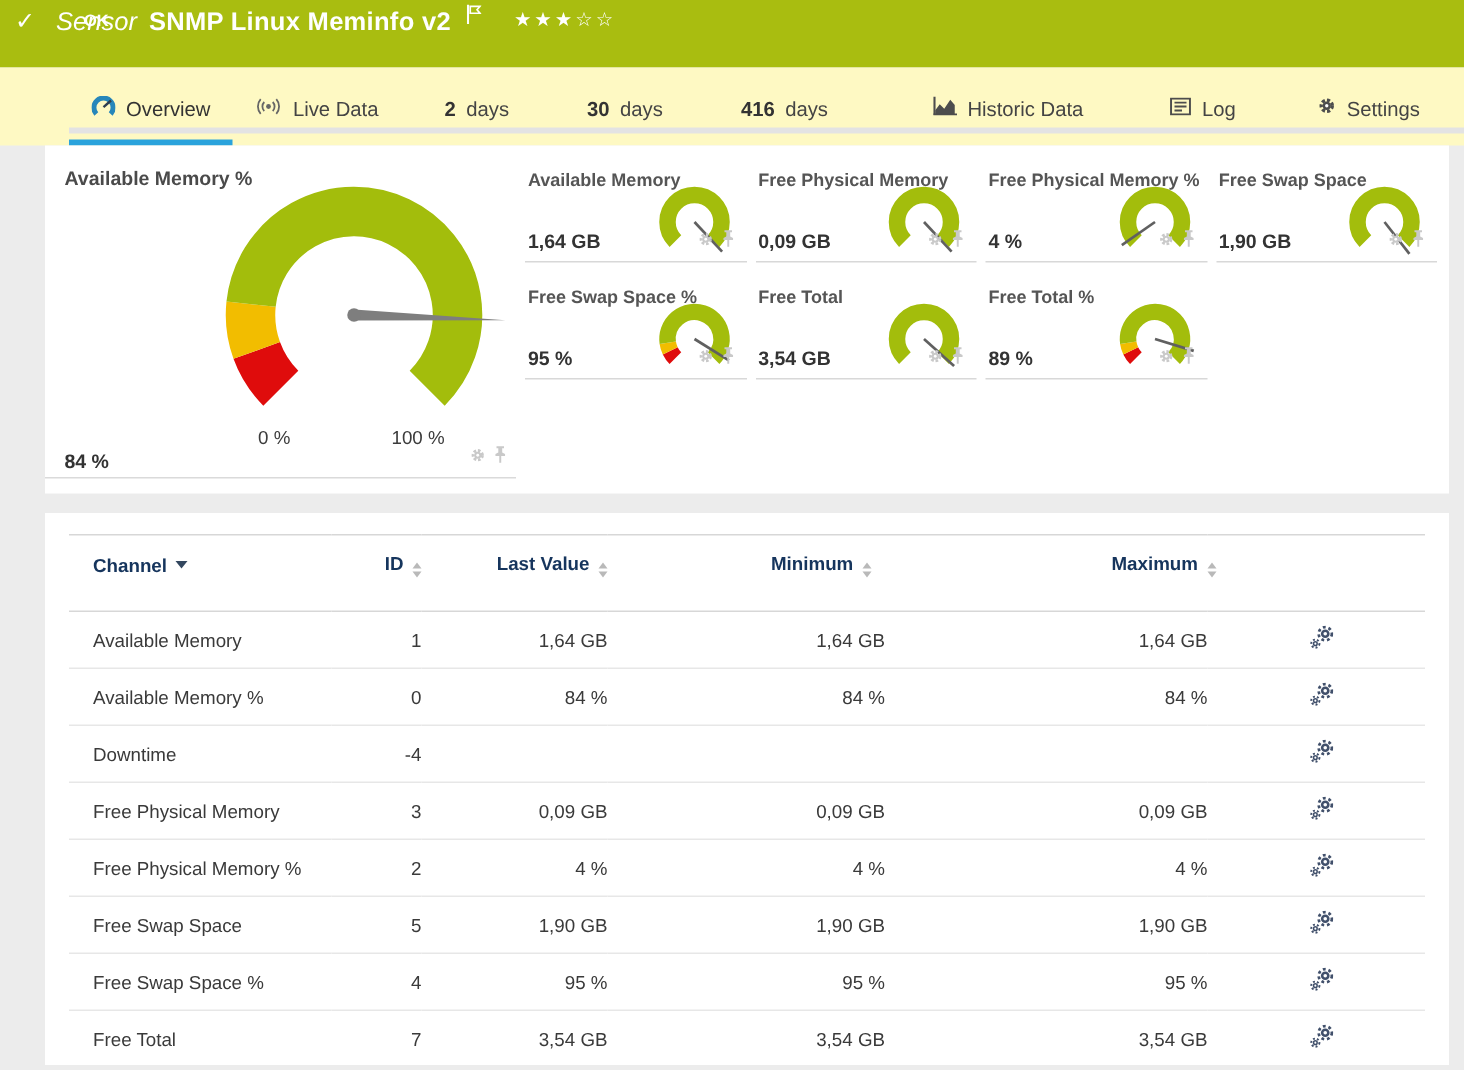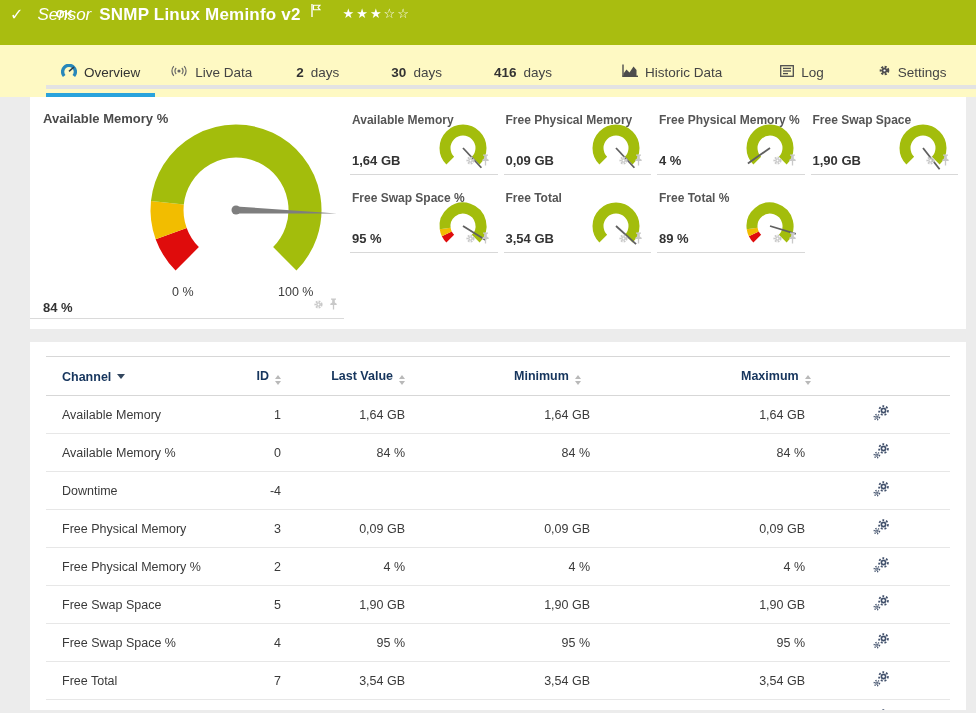--- a/index.html
+++ b/index.html
@@ -29,40 +29,40 @@
   .tab-hd { margin-left:40px; } .tab-log { margin-left:28px; } .tab-set { margin-left:24px; }
 
   
   .content { padding:0 10px 0 30px; }
 
   .gauge-card { position:relative; height:232px; background:#fff; display:flex; margin-bottom:13px; }
   .main-tile { position:relative; flex:0 0 316px; }
   .main-tile-title { position:absolute; left:13px; top:14px; font-size:13px; font-weight:bold; color:#4a4a4a; }
   .main-gauge-svg { position:absolute; left:36px; top:2px; }
   .scale-label { position:absolute; top:188px; font-size:12.5px; color:#3c3c3c; }
-  .scale-min { left:142px; } .scale-max { left:248px; }
+  .scale-min { left:142px; } .scale-max { left:231px; }
   .main-value { position:absolute; left:13px; bottom:14px; font-size:13px; font-weight:bold; color:#333; }
   .main-line { position:absolute; left:0; right:2px; bottom:10px; border-bottom:1px solid #dadada; }
   .tile-icons { position:absolute; display:flex; gap:5px; align-items:center; }
   .main-tile .tile-icons { right:8px; bottom:15px; }
 
   .small-grid { flex:1; display:grid; grid-template-columns:repeat(4,1fr);
                 column-gap:6px; row-gap:12px; padding:12px 8px 0 4px; align-content:start; }
   .small-tile { position:relative; height:66px; border-bottom:1px solid #d8d8d8; background:#fff; }
   .small-title { position:absolute; left:2px; top:4px; font-size:12px; font-weight:bold; color:#555; }
   .small-gauge-svg { position:absolute; right:6px; top:12px; }
   .small-value { position:absolute; left:2px; bottom:6px; font-size:13px; font-weight:bold; color:#333; }
   .small-tile .tile-icons { right:8px; bottom:4px; }
 
   
   .table-card { background:#fff; height:368px; padding:14px 16px 0 16px; overflow:hidden; }
   table { width:100%; border-collapse:collapse; table-layout:fixed; font-size:12.5px; }
   col.c-ch{width:175px;} col.c-id{width:60px;} col.c-lv{width:124px;}
   col.c-min{width:185px;} col.c-max{width:215px;} col.c-act{width:auto;}
-  th { color:#16355d; font-weight:bold; text-align:left; padding:12px 0 10px 0;
+  th { color:#16355d; font-weight:bold; text-align:left; padding:12px 0 22px 0;
        border-top:1px solid #d7d7d7; border-bottom:1px solid #d7d7d7; cursor:pointer; white-space:nowrap; }
   th.h-ch { padding-left:16px; }
   th.h-id { text-align:right; }
   th.h-lv { padding-left:37px;text-align:right; } th.h-min { padding-left:109px; } th.h-max { padding-left:151px; }
   td { padding:9px 0; border-bottom:1px solid #e7e7e7; color:#3a3a3a; white-space:nowrap; overflow:hidden; }
   td.t-ch { padding-left:16px; }
   td.t-id, td.t-lv, td.t-min, td.t-max { text-align:right; }
   td.t-act { padding-left:68px; }
   .sort { display:inline-flex; flex-direction:column; gap:2px; margin-left:6px; vertical-align:1px; }
   .sort i { width:0; height:0; border-left:3.5px solid transparent; border-right:3.5px solid transparent; }

